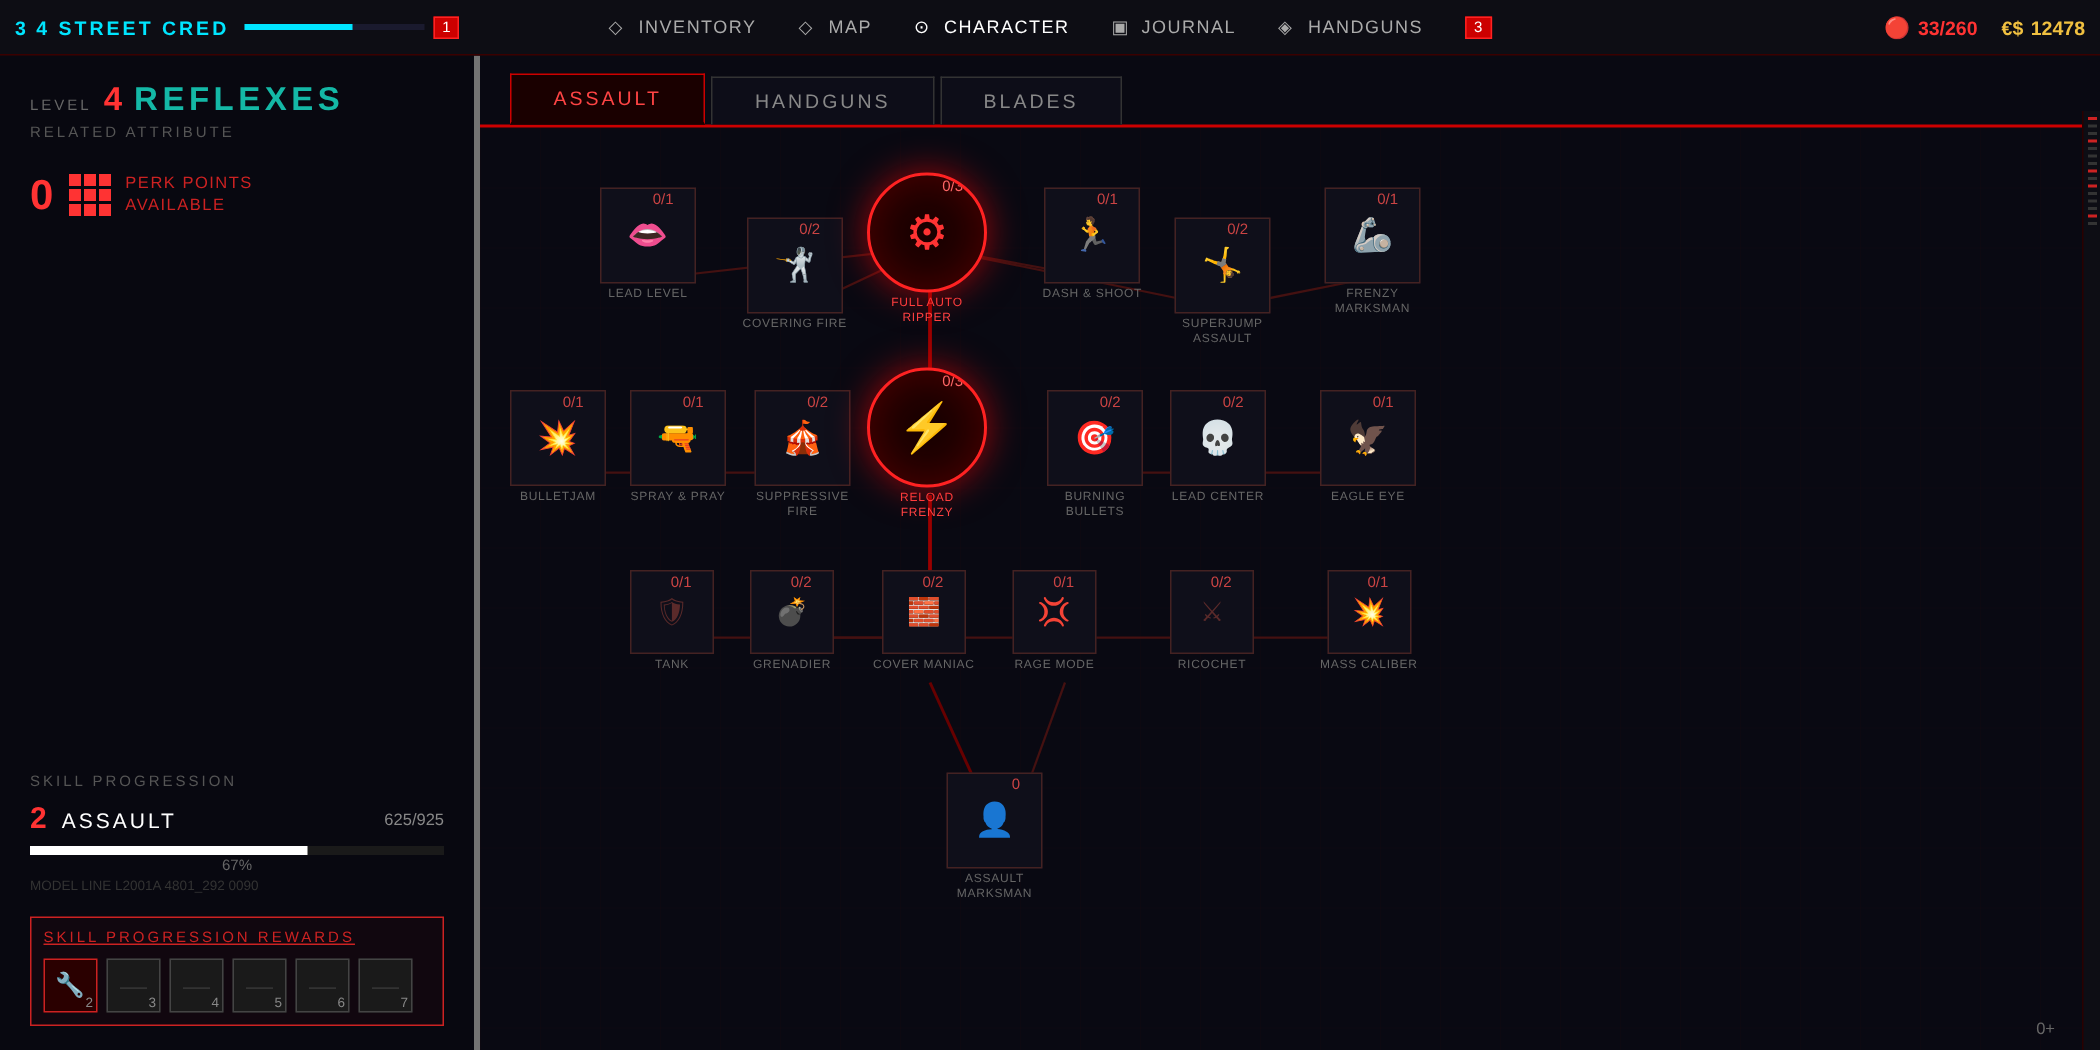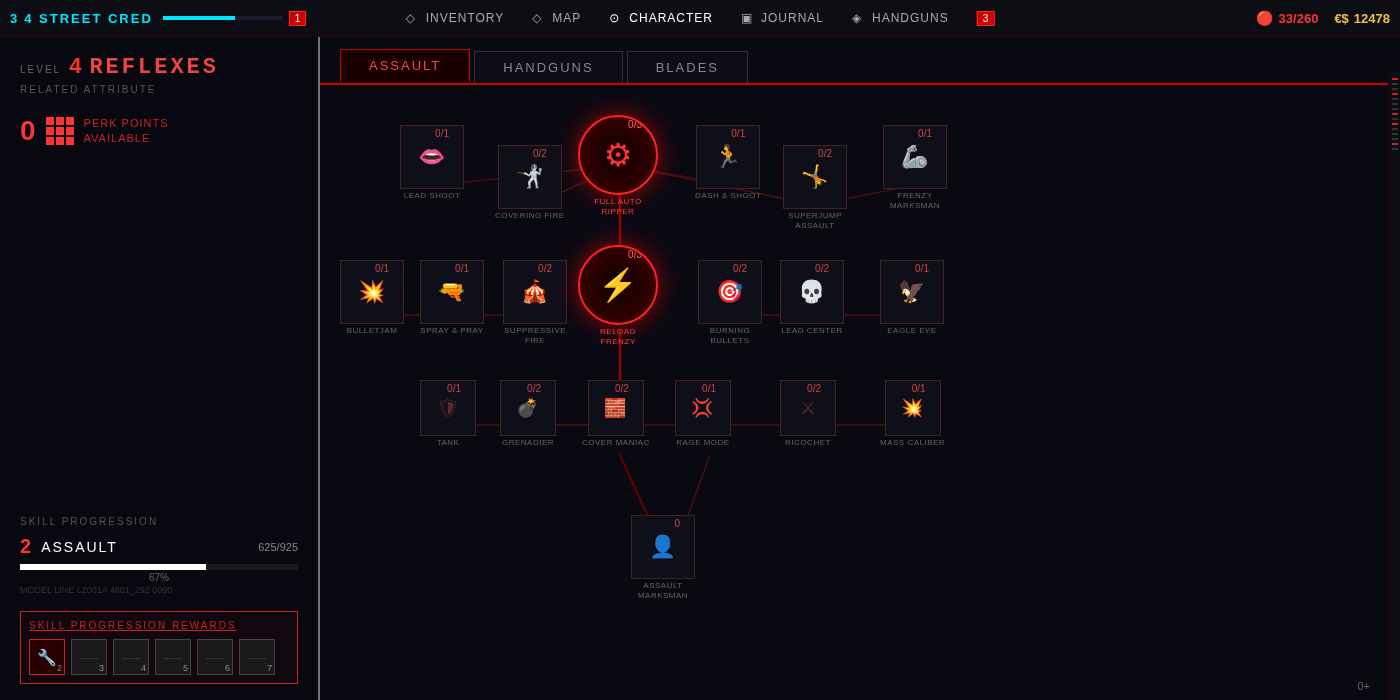--- a/index.html
+++ b/index.html
@@ -118,21 +118,21 @@
       display: flex;
       height: calc(700px - 37px);
       position: relative;
     }
 
     
     #left-panel {
       width: 320px;
       padding: 16px 20px;
       background: #080810;
-      border-right: 2px solid #737373;
+      border-right: 4px solid #737373;
       flex-shrink: 0;
       display: flex;
       flex-direction: column;
     }
     .attribute-header {
       display: flex;
       align-items: baseline;
       gap: 8px;
       margin-bottom: 4px;
     }
@@ -140,25 +140,24 @@
       color: #666;
       font-size: 10px;
       letter-spacing: 2px;
     }
     .attr-level-num {
       color: #ff3333;
       font-size: 22px;
       font-weight: bold;
     }
     .attr-name {
-      color: #ef4444;
+      color: #14b8a6;
       font-size: 22px;
       font-weight: bold;
       letter-spacing: 3px;
-      font-family: Liberation Mono, monospace;
     }
     .related-attr {
       color: #555;
       font-size: 10px;
       letter-spacing: 2px;
       margin-bottom: 20px;
     }
     .perk-points-section {
       display: flex;
       align-items: center;
@@ -628,21 +627,21 @@
         <line x1="300" y1="80" x2="300" y2="165" stroke="#990000" stroke-width="2.5"></line>
         <line x1="300" y1="245" x2="300" y2="305" stroke="#990000" stroke-width="2.5"></line>
       </svg>
 
       <div class="perk-node" style="left:80px;top:40px;">
         <div class="perk-node-inner medium">
           <span class="perk-figure medium-size">👄</span>
           <span class="perk-count-badge">0/1</span>
 
         </div>
-        <div class="perk-label-text">LEAD SHOOT</div>
+        <div class="perk-label-text">LEAD LEVEL</div>
       </div>
 
       <div class="perk-node" style="left:175px;top:60px;">
         <div class="perk-node-inner medium">
           <span class="perk-figure medium-size">🤺</span>
           <span class="perk-count-badge">0/2</span>
 
         </div>
         <div class="perk-label-text">COVERING FIRE</div>
       </div>

